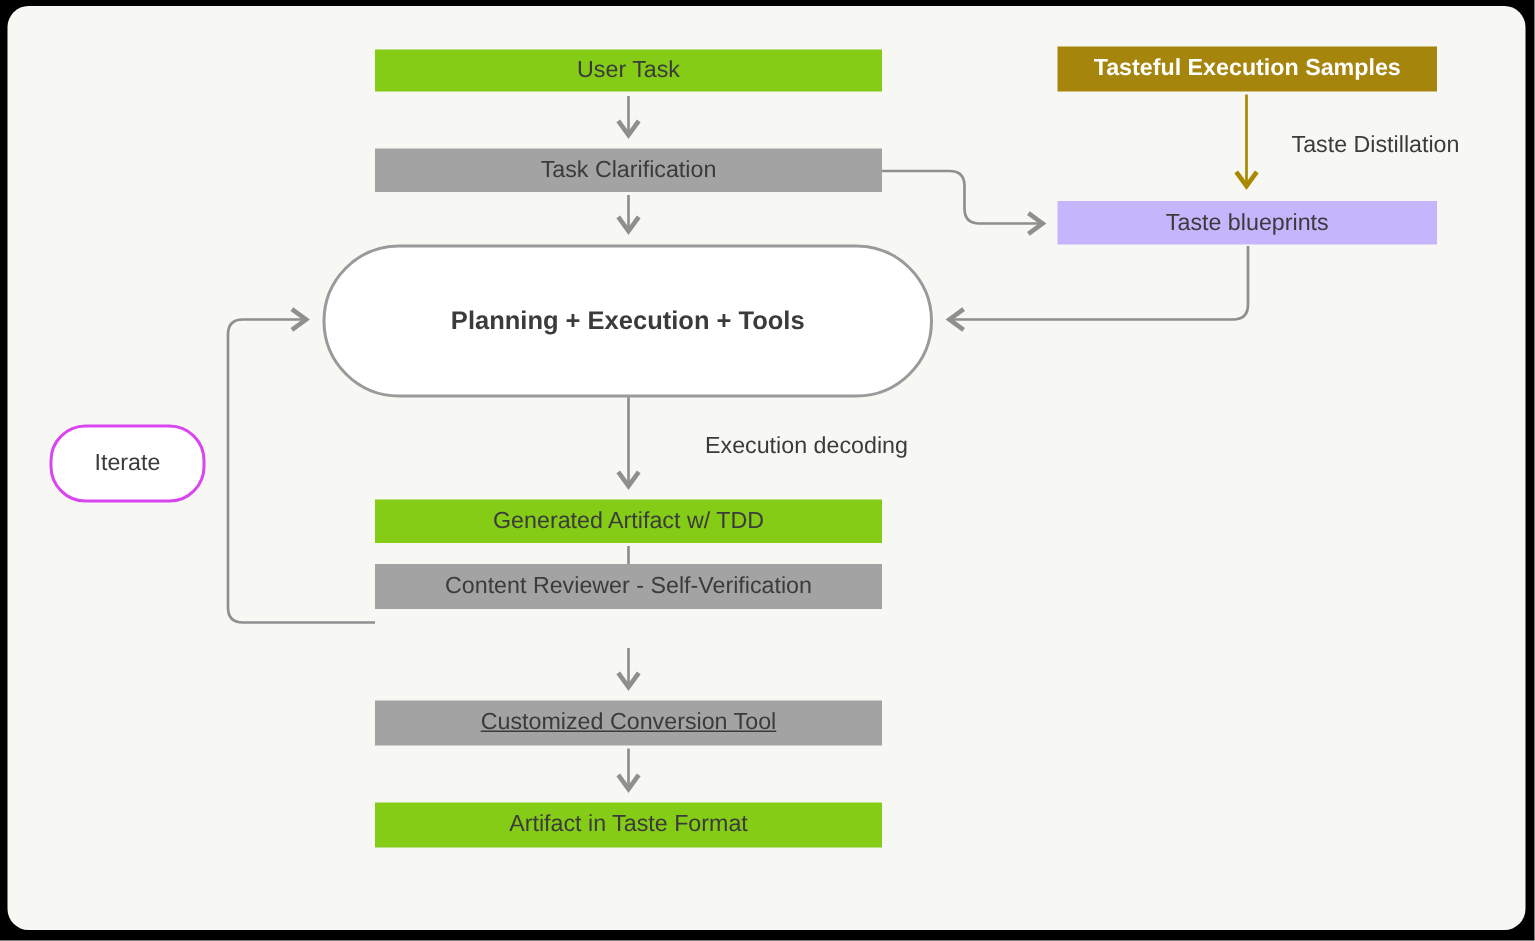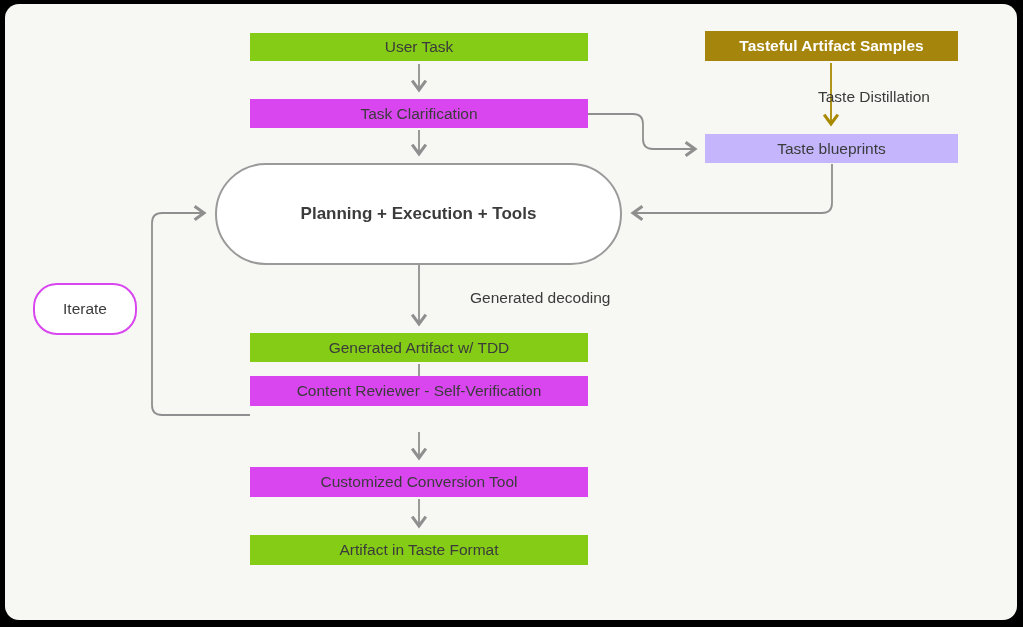--- a/index.html
+++ b/index.html
@@ -19,21 +19,21 @@
   .node {
     position: absolute;
     display: flex; align-items: center; justify-content: center;
     font-size: 15.5px;
     color: #3b3b3b;
     text-align: center;
     line-height: 1.1;
   }
   .box-tan      { background: #84cc16; }
   .box-tan-lt   { background: #c4b5fd; }
-  .box-blue     { background: #d946ef; }
+  .box-blue     { background: #a3a3a3; }
   .box-gold     { background: #a5850c; color: #ffffff; font-weight: 600; }
   .stadium {
     background: #ffffff;
     border: 2px solid #9a9a9a;
     border-radius: 51px;
     font-weight: bold;
     font-size: 17px;
     color: #3b3b3b;
   }
   .pill {
@@ -41,34 +41,34 @@
     border: 2px solid #d946ef;
     border-radius: 24px;
     font-size: 15.5px;
   }
   
   .n-user-task        { left: 245px; top:  29px; width: 338px; height: 28px; }
   .n-task-clarif      { left: 245px; top:  95px; width: 338px; height: 29px; }
   .n-planning         { left: 210px; top: 159px; width: 403px; height: 98px; }
   .n-generated        { left: 245px; top: 329px; width: 338px; height: 29px; }
   .n-reviewer         { left: 245px; top: 372px; width: 338px; height: 30px; }
-  .n-conversion       { left: 245px; top: 463px; width: 338px; height: 30px; }
+  .n-conversion       { left: 245px; top: 463px; width: 338px; height: 30px; text-decoration: underline; }
   .n-office           { left: 245px; top: 531px; width: 338px; height: 30px; }
   
   .n-samples          { left: 700px; top:  27px; width: 253px; height: 30px; }
   .n-blueprints       { left: 700px; top: 130px; width: 253px; height: 29px; }
   
   .n-iterate          { left:  28px; top: 279px; width: 100px; height: 48px; }
   .edge-label {
     position: absolute;
     font-size: 15.5px;
     color: #3b3b3b;
     white-space: nowrap;
   }
-  .lbl-distillation { left: 813px; top: 84px; }
+  .lbl-distillation { left: 856px; top: 84px; }
   .lbl-constraint   { left: 465px; top: 285px; }
   svg.wires { position: absolute; left: 0; top: 0; width: 1013px; height: 616px; pointer-events: none; }
   svg.wires path { fill: none; stroke-width: 1.8px; }
   .wire-gray { stroke: #8f8f8f; }
   .wire-gold { stroke: #a88900; }
 </style>
 </head>
 <body>
 
 <div class="canvas">
@@ -121,28 +121,28 @@
 
   <div class="node box-blue n-conversion">
     <span>Customized Conversion Tool</span>
   </div>
 
   <div class="node box-tan n-office">
     <span>Artifact in Taste Format</span>
   </div>
 
   <div class="node box-gold n-samples">
-    <span>Tasteful Artifact Samples</span>
+    <span>Tasteful Execution Samples</span>
   </div>
 
   <div class="node box-tan-lt n-blueprints">
     <span>Taste blueprints</span>
   </div>
 
   <div class="node pill n-iterate">
     <span>Iterate</span>
   </div>
 
   <div class="edge-label lbl-distillation">Taste Distillation</div>
 
-  <div class="edge-label lbl-constraint">Generated decoding</div>
+  <div class="edge-label lbl-constraint">Execution decoding</div>
 
 </div>
 
 </body></html>

